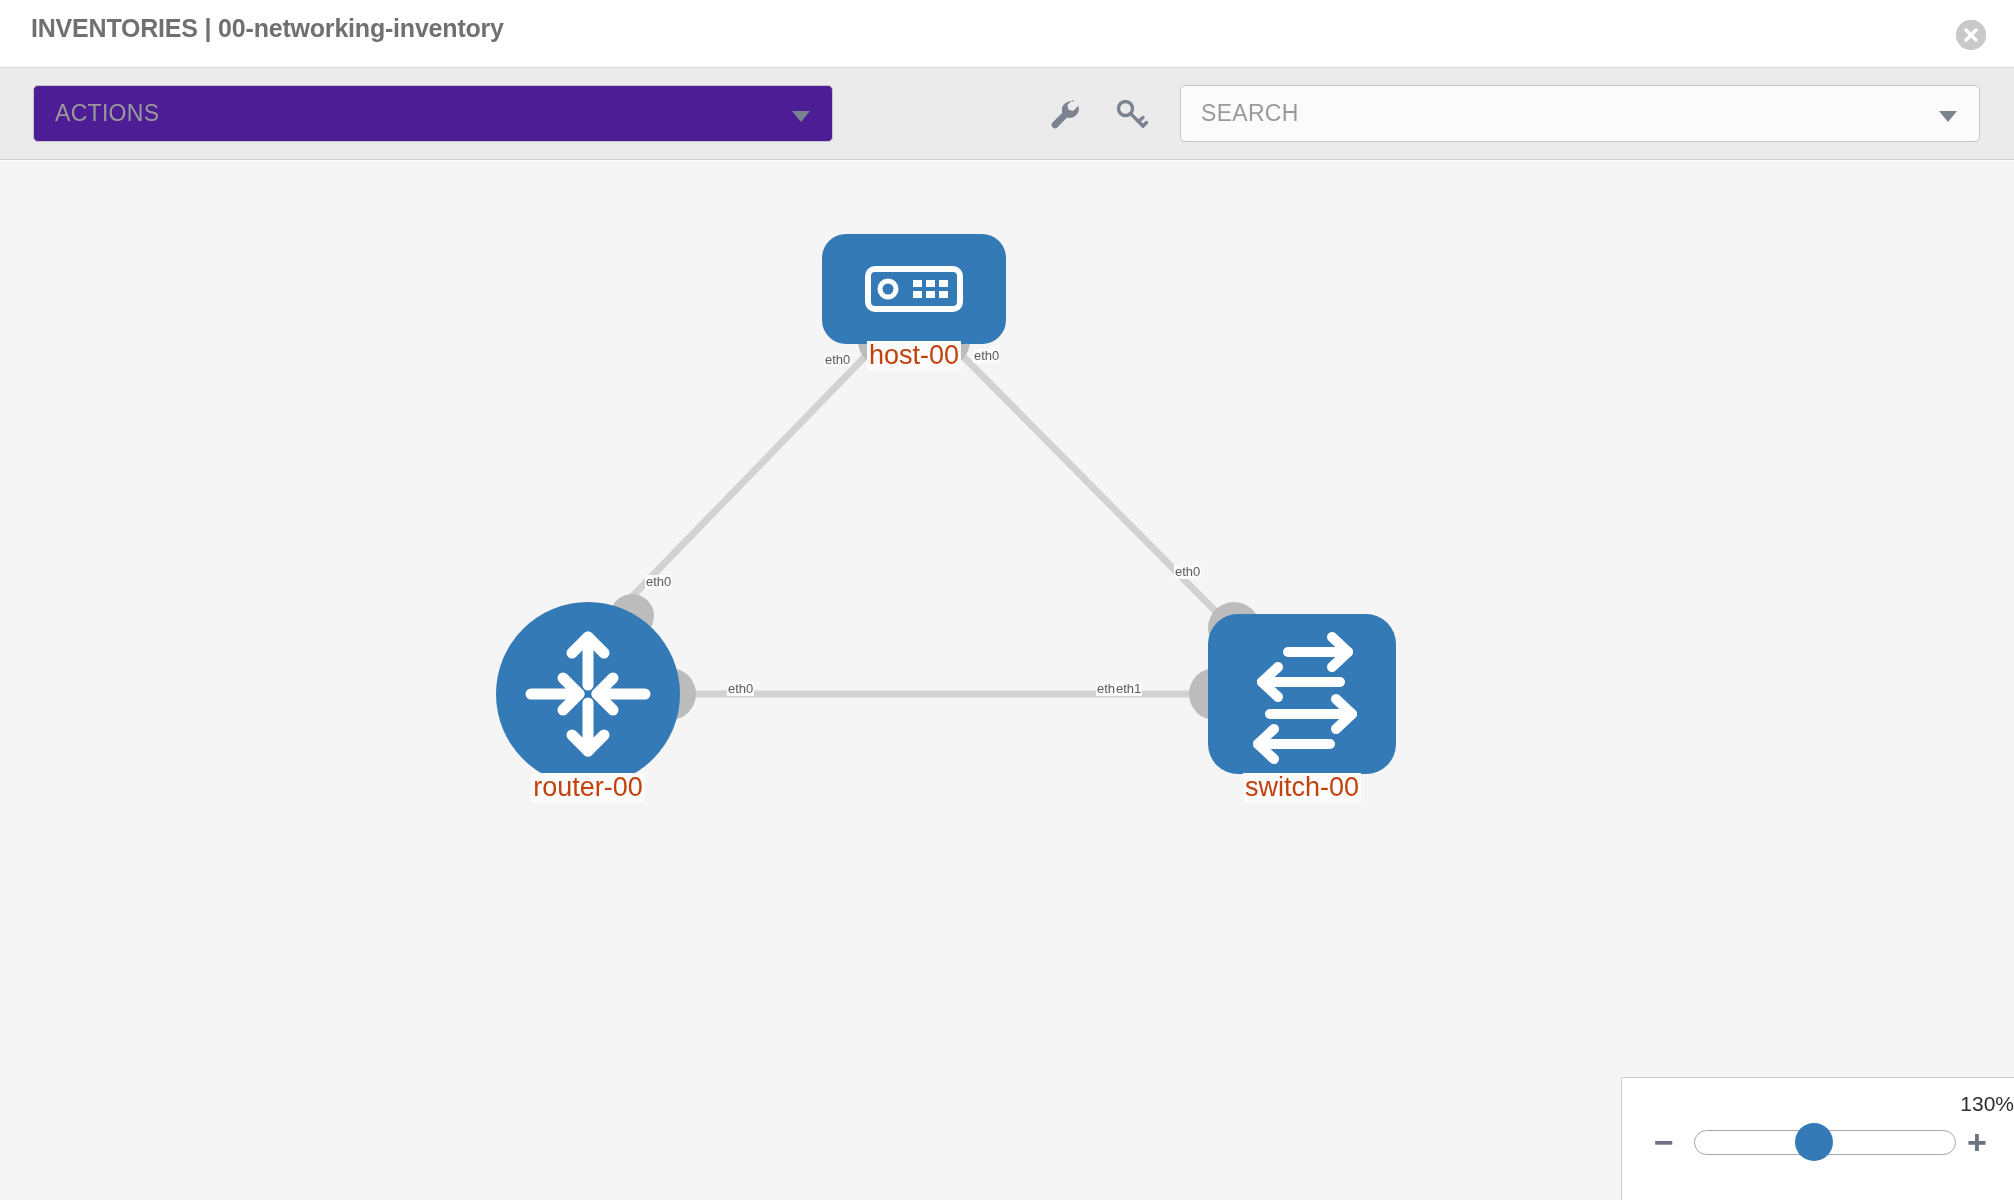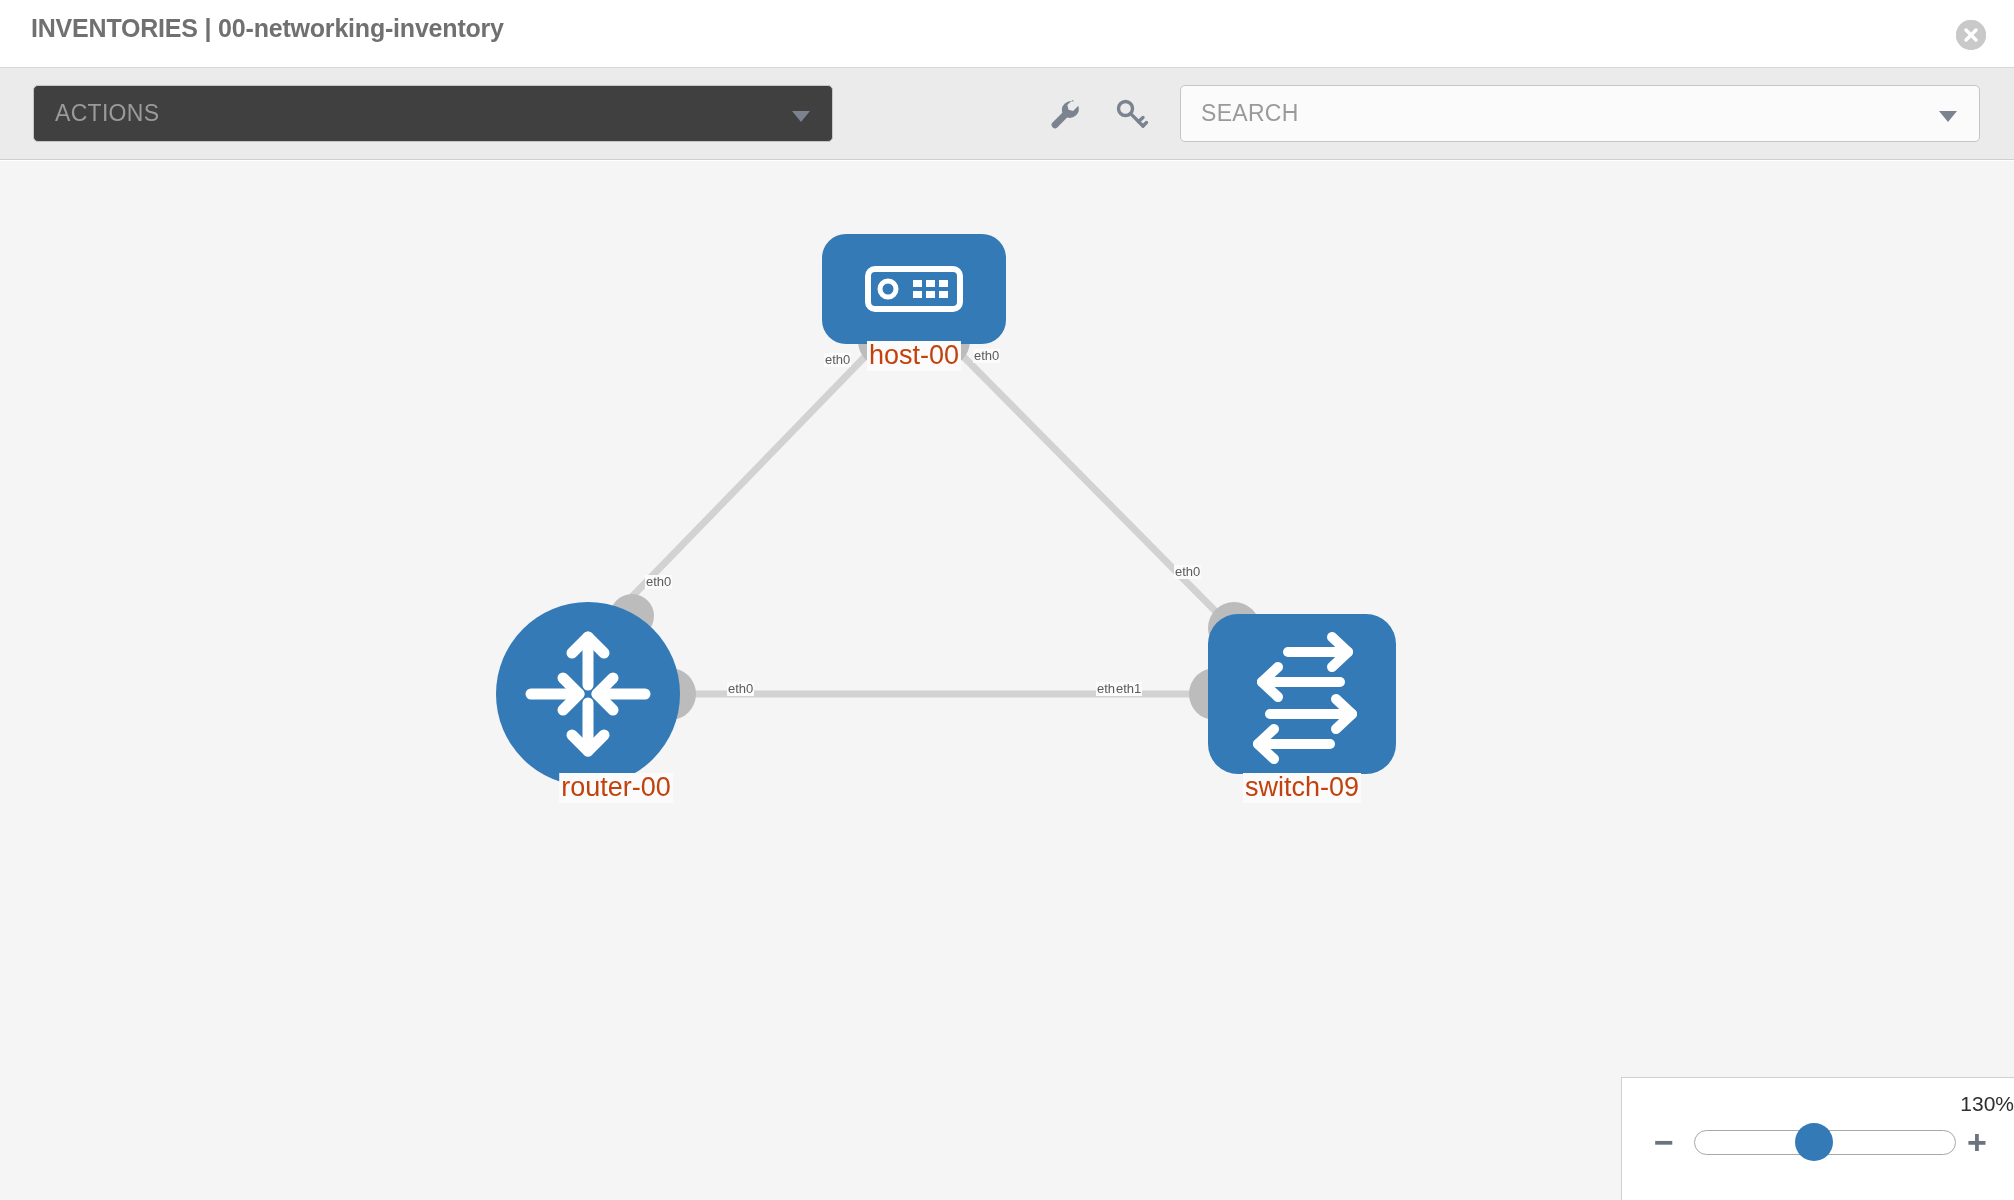--- a/index.html
+++ b/index.html
@@ -50,21 +50,21 @@
     position: absolute;
     left: 0; top: 68px;
     width: 2014px; height: 92px;
     background: #ebebeb;
     border-bottom: 1px solid #cfcfcf;
   }
   .actions-select {
     position: absolute;
     left: 33px; top: 17px;
     width: 800px; height: 57px;
-    background: #404040;
+    background: #4c1d95;
     border: 1px solid #c5c5c5;
     border-radius: 5px;
     cursor: pointer;
   }
   .actions-label {
     position: absolute;
     left: 21px; top: 14px;
     font-size: 23px;
     color: #9a9a9a;
     letter-spacing: 0.3px;
@@ -307,22 +307,22 @@
           <path d="M1270 553 L1352 553"></path>
           <path d="M1336 538 L1352 553 L1336 568"></path>
 
           <path d="M1330 583 L1258 583"></path>
           <path d="M1274 568 L1258 583 L1274 598"></path>
         </g>
       </g>
     </svg>
 
     <div class="node-label" style="left:914px; top:180px;">host-00</div>
-    <div class="node-label" style="left:588px; top:612px;margin-left:28px;">router-00</div>
-    <div class="node-label" style="left:1302px; top:612px;">switch-09</div>
+    <div class="node-label" style="left:588px; top:612px;">router-00</div>
+    <div class="node-label" style="left:1302px; top:612px;">switch-00</div>
 
     <div class="edge-label" style="left:824px; top:192px;">eth0</div>
     <div class="edge-label" style="left:645px; top:414px;">eth0</div>
 
     <div class="edge-label" style="left:973px; top:188px;">eth0</div>
     <div class="edge-label" style="left:1174px; top:404px;">eth0</div>
 
     <div class="edge-label" style="left:727px; top:521px;">eth0</div>
     <div class="edge-label" style="left:1096px; top:521px;">eth0</div>
     <div class="edge-label" style="left:1115px; top:521px;">eth1</div>

